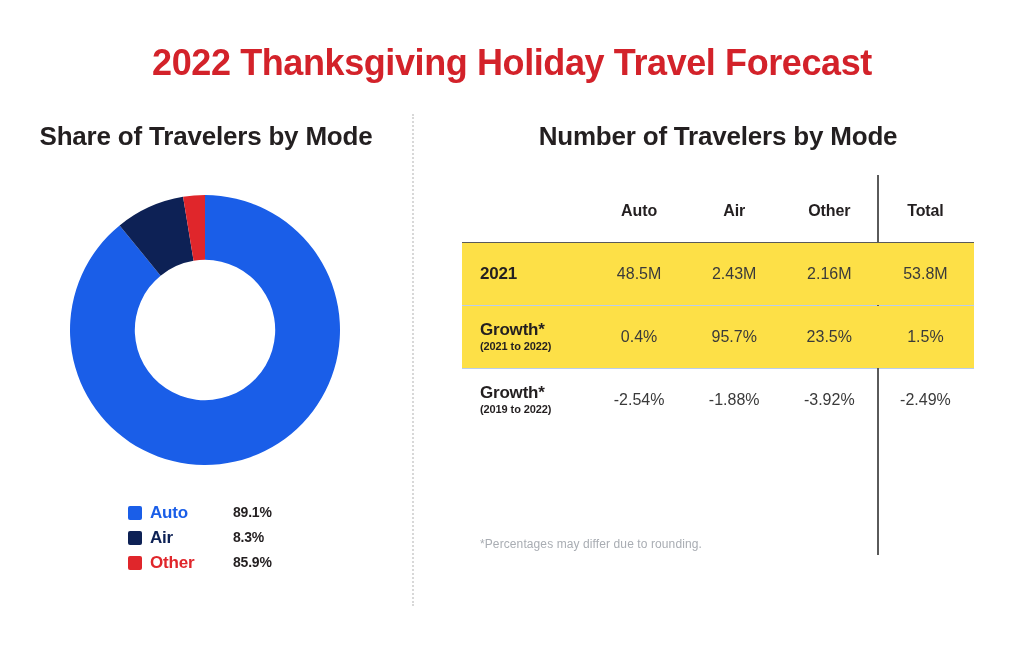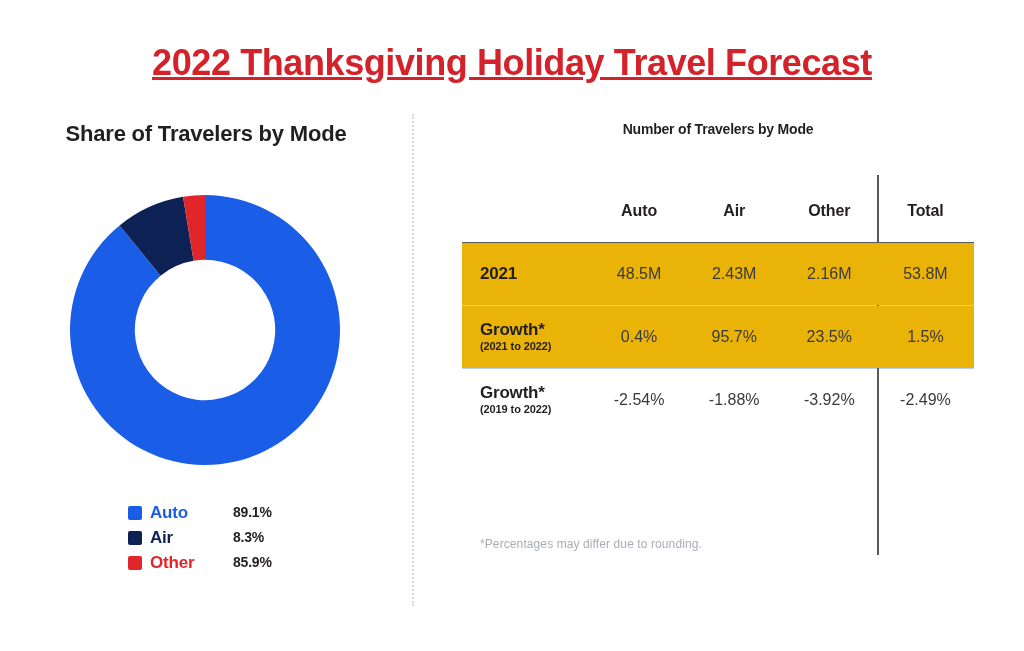--- a/index.html
+++ b/index.html
@@ -23,21 +23,20 @@
     position: absolute;
     left: 0;
     top: 42px;
     width: 1024px;
     text-align: center;
     font-size: 36px;
     font-weight: bold;
     letter-spacing: -0.4px;
     color: #d3222a;
     font-family: "Liberation Sans", sans-serif;
-    text-decoration: underline;
   }
 
   
   .v-divider {
     position: absolute;
     left: 412px;
     top: 114px;
     width: 0;
     height: 492px;
     border-left: 2px dotted #d8d8d8;
@@ -50,21 +49,21 @@
     top: 0;
     width: 412px;
     height: 651px;
   }
   .section-title-left {
     position: absolute;
     left: 0;
     top: 121px;
     width: 412px;
     text-align: center;
-    font-size: 22px;
+    font-size: 26px;
     font-weight: bold;
     letter-spacing: -0.2px;
     color: #231f20;
   }
 
   .donut-wrap {
     position: absolute;
     left: 70px;
     top: 195px;
     width: 270px;
@@ -118,21 +117,21 @@
     top: 0;
     width: 612px;
     height: 651px;
   }
   .section-title-right {
     position: absolute;
     left: 0;
     top: 121px;
     width: 612px;
     text-align: center;
-    font-size: 14px;
+    font-size: 26px;
     font-weight: bold;
     letter-spacing: -0.2px;
     color: #231f20;
   }
 
   
   .tbl {
     position: absolute;
     left: 50px;       
     top: 180px;
@@ -201,21 +200,21 @@
   
   .tot-rule {
     position: absolute;
     left: 415px;
     top: -5px;
     width: 2px;
     height: 380px;
     background: #5a5a5a;
   }
 
-  tr.shaded td { background: #eab308; }
+  tr.shaded td { background: #fde047; }
   tr.shaded td.first-cell { box-shadow: none; }
   tr.shaded {
     border-top: 1px solid #b9cdee;
     border-bottom: 1px solid #b9cdee;
   }
 
   td.pos { color: #3366e8; }
   td.neg { color: #e8352e; }
 
   .footnote {

